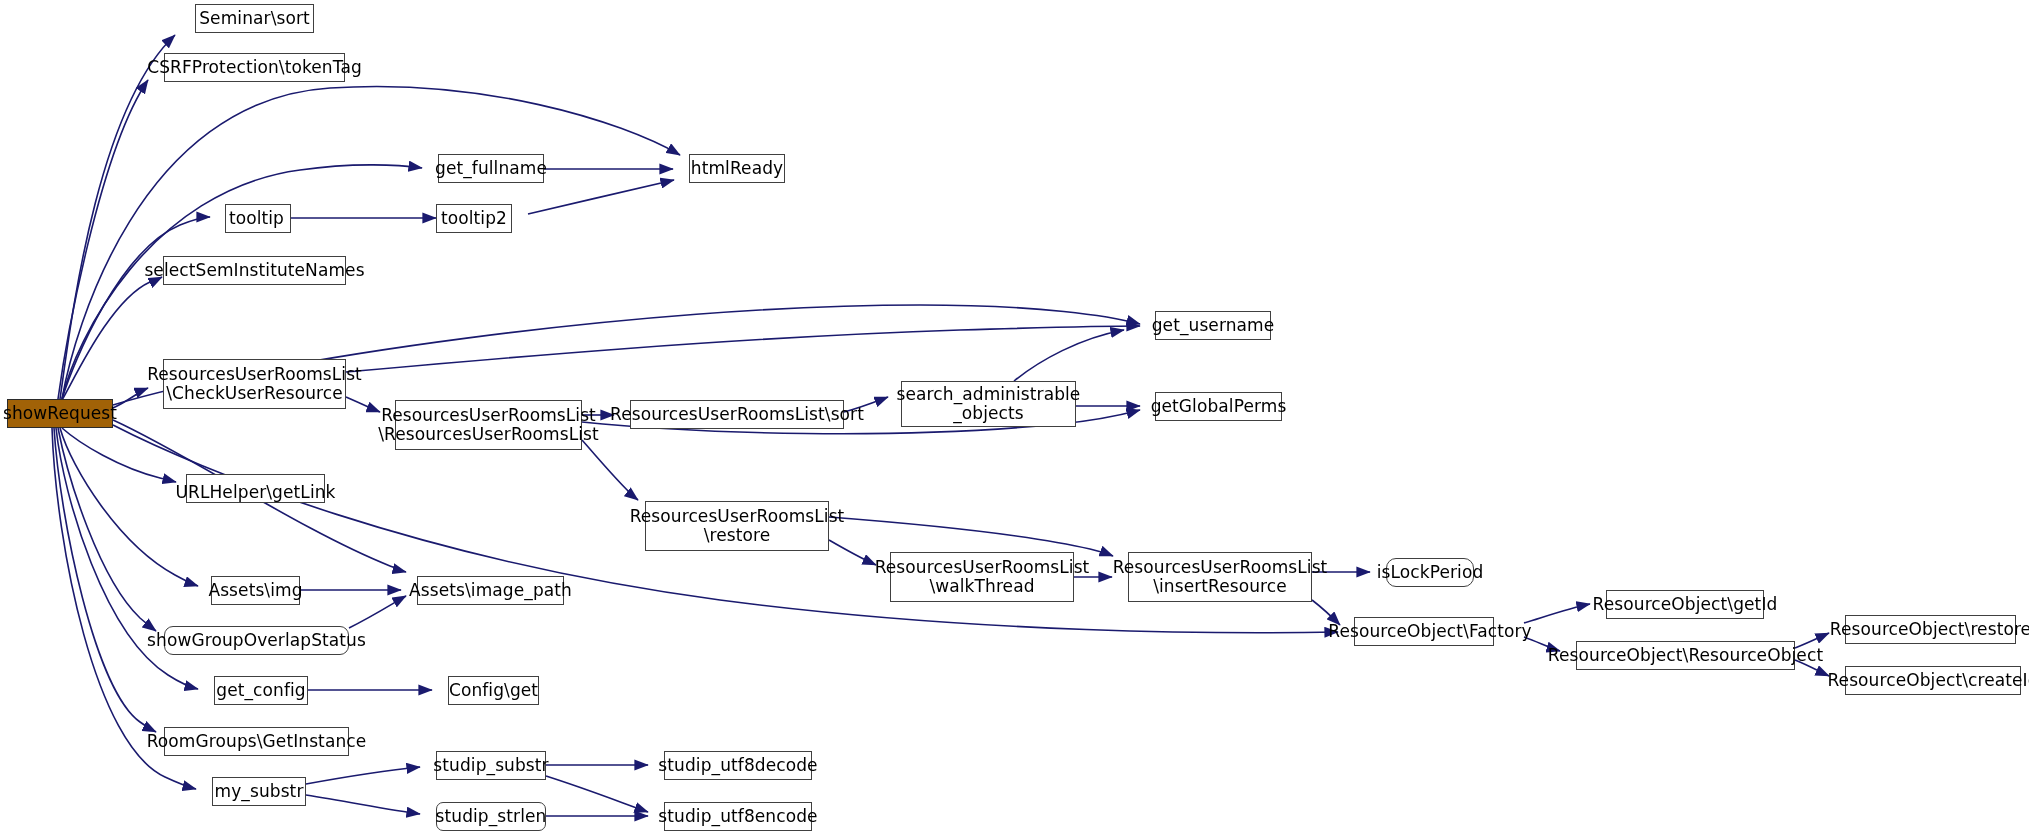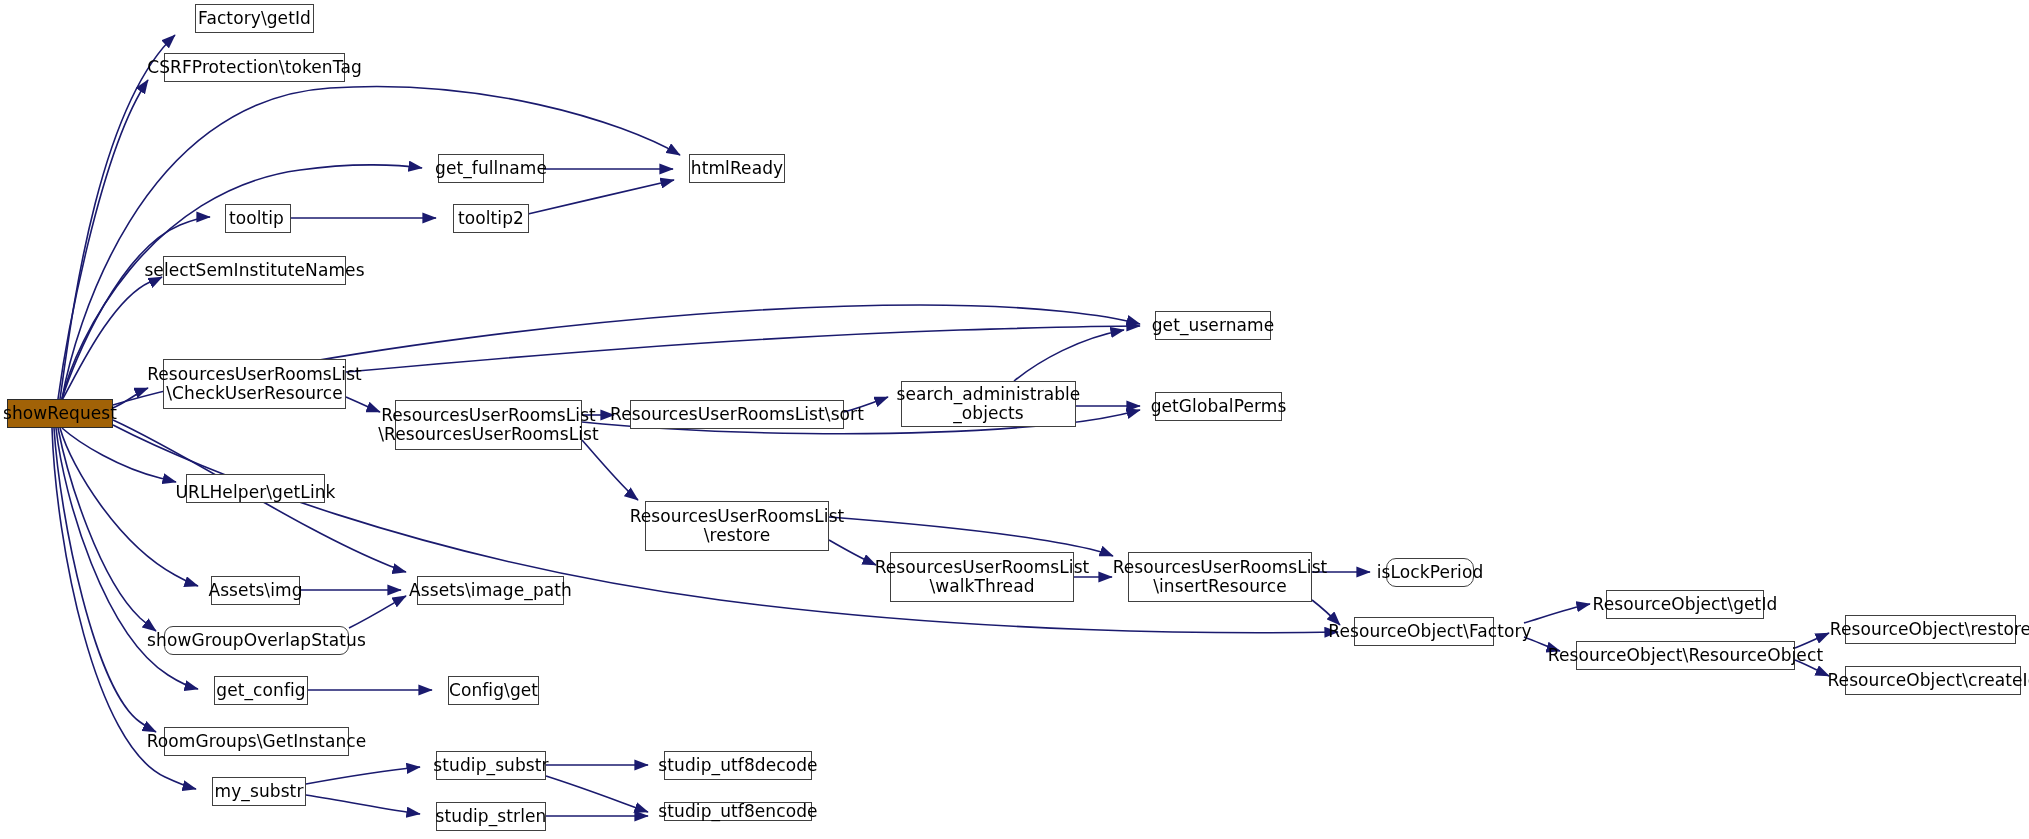--- a/index.html
+++ b/index.html
@@ -108,26 +108,26 @@
         <path d="M308,690 L432,690" fill="none" stroke="#1a1a6e" stroke-width="1.6" marker-end="url(#arrowhead)"></path>
         <path d="M306,784 C350,776 390,770 420,767" fill="none" stroke="#1a1a6e" stroke-width="1.6" marker-end="url(#arrowhead)"></path>
         <path d="M306,795 C350,802 390,810 420,814" fill="none" stroke="#1a1a6e" stroke-width="1.6" marker-end="url(#arrowhead)"></path>
         <path d="M546,765 L648,765" fill="none" stroke="#1a1a6e" stroke-width="1.6" marker-end="url(#arrowhead)"></path>
         <path d="M546,776 C590,790 625,804 648,812" fill="none" stroke="#1a1a6e" stroke-width="1.6" marker-end="url(#arrowhead)"></path>
         <path d="M546,816 L648,816" fill="none" stroke="#1a1a6e" stroke-width="1.6" marker-end="url(#arrowhead)"></path>
       </g>
   </svg>
   <div id="node-layer">
       <div class="node root" style="left: 7px; top: 399px; width: 106px; height: 29px;"><span class="lbl">showRequest</span></div>
-      <div class="node" style="left: 195px; top: 4px; width: 119px; height: 29px;"><span class="lbl">Factory\getId</span></div>
+      <div class="node" style="left: 195px; top: 4px; width: 119px; height: 29px;"><span class="lbl">Seminar\sort</span></div>
       <div class="node" style="left: 164px; top: 53px; width: 181px; height: 29px;"><span class="lbl">CSRFProtection\tokenTag</span></div>
       <div class="node" style="left: 438px; top: 154px; width: 106px; height: 29px;"><span class="lbl">get_fullname</span></div>
       <div class="node" style="left: 689px; top: 154px; width: 96px; height: 29px;"><span class="lbl">htmlReady</span></div>
       <div class="node" style="left: 225px; top: 204px; width: 66px; height: 29px; justify-content: flex-end;"><span class="lbl">tooltip</span></div>
-      <div class="node" style="left: 453px; top: 204px; width: 76px; height: 29px;"><span class="lbl">tooltip2</span></div>
+      <div class="node" style="left: 436px; top: 204px; width: 76px; height: 29px;"><span class="lbl">tooltip2</span></div>
       <div class="node" style="left: 163px; top: 256px; width: 183px; height: 29px; text-align: right;"><span class="lbl">selectSemInstituteNames</span></div>
       <div class="node" style="left: 1155px; top: 311px; width: 116px; height: 29px;"><span class="lbl">get_username</span></div>
       <div class="node" style="left: 163px; top: 359px; width: 183px; height: 50px;"><span class="lbl">ResourcesUserRoomsList
 \CheckUserResource</span></div>
       <div class="node" style="left: 395px; top: 400px; width: 187px; height: 50px;"><span class="lbl">ResourcesUserRoomsList
 \ResourcesUserRoomsList</span></div>
       <div class="node" style="left: 630px; top: 400px; width: 214px; height: 29px;"><span class="lbl">ResourcesUserRoomsList\sort</span></div>
       <div class="node" style="left: 901px; top: 381px; width: 175px; height: 46px;"><span class="lbl">search_administrable
 _objects</span></div>
       <div class="node" style="left: 1155px; top: 392px; width: 127px; height: 29px;"><span class="lbl">getGlobalPerms</span></div>
@@ -145,17 +145,17 @@
       <div class="node" style="left: 1845px; top: 615px; width: 171px; height: 29px;"><span class="lbl">ResourceObject\restore</span></div>
       <div class="node" style="left: 1845px; top: 666px; width: 176px; height: 29px;"><span class="lbl">ResourceObject\createId</span></div>
       <div class="node" style="left: 211px; top: 576px; width: 89px; height: 29px;"><span class="lbl">Assets\img</span></div>
       <div class="node" style="left: 417px; top: 576px; width: 147px; height: 29px;"><span class="lbl">Assets\image_path</span></div>
       <div class="node" style="left: 164px; top: 626px; width: 185px; height: 29px; border-radius: 9px;"><span class="lbl">showGroupOverlapStatus</span></div>
       <div class="node" style="left: 214px; top: 676px; width: 94px; height: 29px;"><span class="lbl">get_config</span></div>
       <div class="node" style="left: 448px; top: 676px; width: 91px; height: 29px;"><span class="lbl">Config\get</span></div>
       <div class="node" style="left: 164px; top: 727px; width: 185px; height: 29px;"><span class="lbl">RoomGroups\GetInstance</span></div>
       <div class="node" style="left: 212px; top: 777px; width: 94px; height: 29px;"><span class="lbl">my_substr</span></div>
       <div class="node" style="left: 436px; top: 751px; width: 110px; height: 29px;"><span class="lbl">studip_substr</span></div>
-      <div class="node" style="left: 436px; top: 802px; width: 110px; height: 29px;"><span class="lbl">studip_strlen</span></div>
+      <div class="node" style="left: 436px; top: 802px; width: 110px; height: 29px; border-radius: 7px;"><span class="lbl">studip_strlen</span></div>
       <div class="node" style="left: 664px; top: 751px; width: 148px; height: 29px;"><span class="lbl">studip_utf8decode</span></div>
-      <div class="node" style="left: 664px; top: 802px; width: 148px; height: 19px;"><span class="lbl">studip_utf8encode</span></div>
+      <div class="node" style="left: 664px; top: 802px; width: 148px; height: 29px;"><span class="lbl">studip_utf8encode</span></div>
     </div>
 </div>
 
 </body></html>

